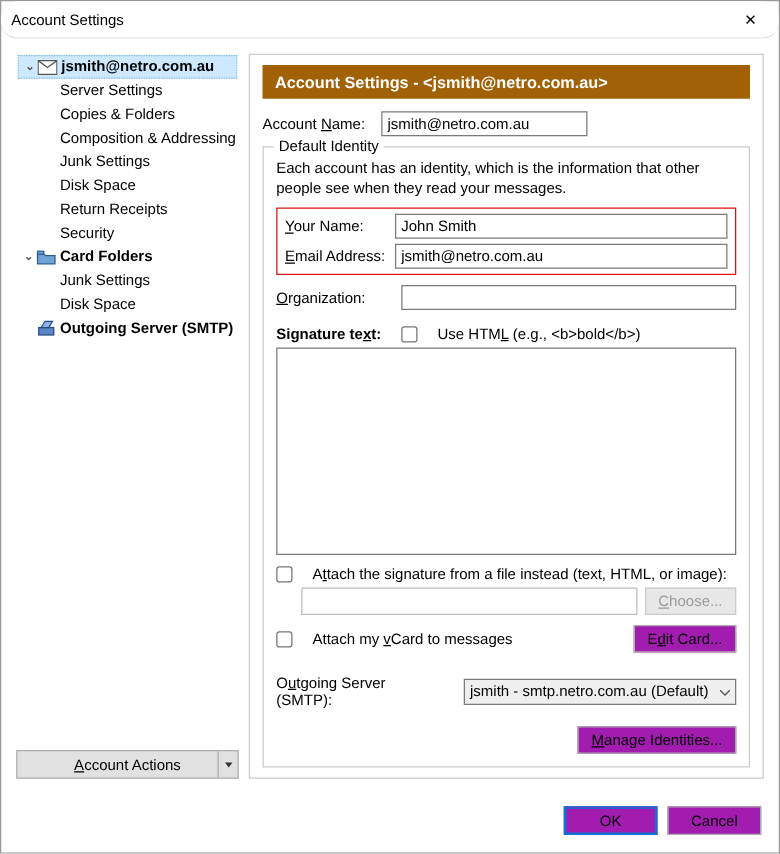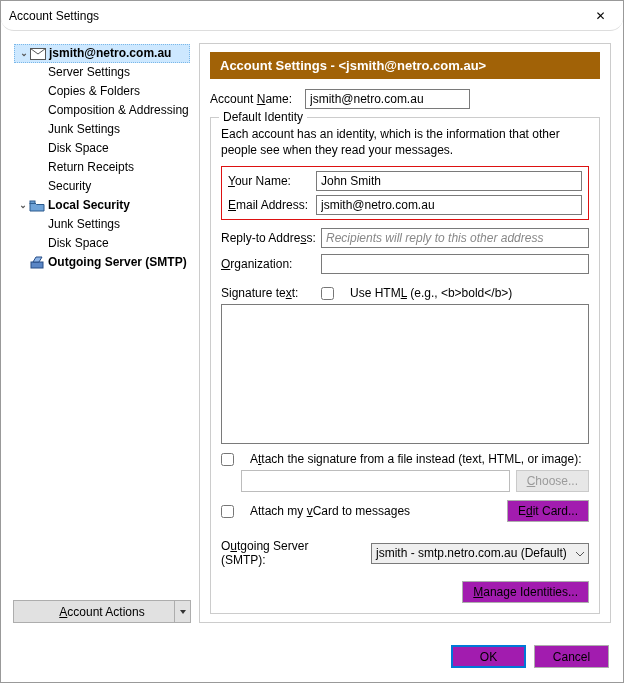--- a/index.html
+++ b/index.html
@@ -35,21 +35,21 @@
 .fieldset > .legend { position: absolute; top: -8px; left: 8px; background: #fff; padding: 0 4px; }
 .desc { margin-bottom: 8px; line-height: 1.35; }
 
 .redbox { border: 1px solid #d11; padding: 4px 6px; margin-bottom: 8px; }
 .redbox .row { margin-bottom: 4px; }
 .redbox .row:last-child { margin-bottom: 0; }
 .redbox .row label { width: 88px; }
 
 .wide-row label { width: 100px; }
 .sigrow { display: flex; align-items: center; margin: 6px 0 4px 0; }
-.sigrow .label { width: 100px; }
+.sigrow .label { width: 100px; font-weight: bold; }
 .textarea { flex: 1; border: 1px solid #7a7a7a; background: #fff; margin-bottom: 8px; height: 112px; }
 .chk { display: flex; align-items: center; gap: 16px; }
 .chk input { margin: 0; width: 13px; height: 13px; }
 
 .file-row { display: flex; gap: 6px; margin: 4px 0 8px 0; padding-left: 20px; }
 .file-row input[type=text] { flex: 1; border: 1px solid #bcbcbc; height: 22px; background: #fff; padding: 1px 4px; }
 .btn { border: 1px solid #adadad; background: #a21caf; height: 22px; padding: 0 10px; display: inline-flex; align-items: center; cursor: default; }
 .btn[disabled] { color: #9b9b9b; border-color: #cacaca; background: #e7e7e7; }
 
 .vcard-row { display: flex; align-items: center; margin-bottom: 17px; }
@@ -112,21 +112,21 @@
             <span>Security</span>
           </div>
         <div class="item top">
           <span class="twisty">⌄</span>
           <span class="icon">
               <svg width="16" height="12" viewBox="0 0 16 12">
                 <path d="M1 3 h5 l1.5 1.5 H15 V11 H1 Z" fill="#6fa3d8" stroke="#2c5b8e"></path>
                 <rect x="1" y="1" width="5" height="2.4" fill="#6fa3d8" stroke="#2c5b8e"></rect>
               </svg>
             </span>
-          <span>Local Security</span>
+          <span>Card Folders</span>
         </div>
         <div class="item sub">
             <span>Junk Settings</span>
           </div>
         <div class="item sub">
             <span>Disk Space</span>
           </div>
         <div class="item top" style="padding-left:15px">
           <span class="icon">
               <svg width="16" height="13" viewBox="0 0 16 13">
@@ -161,24 +161,20 @@
           <div class="row">
             <label><span class="u">Y</span>our Name:</label>
             <input type="text" value="John Smith" style="">
           </div>
           <div class="row">
             <label><span class="u">E</span>mail Address:</label>
             <input type="text" value="jsmith@netro.com.au" style="">
           </div>
         </div>
 
-        <div class="row wide-row">
-          <label>Reply-to Addre<span class="u">s</span>s:</label>
-          <input type="text" placeholder="Recipients will reply to this other address" style="">
-        </div>
         <div class="row wide-row">
           <label><span class="u">O</span>rganization:</label>
           <input type="text" style="">
         </div>
 
         <div class="sigrow">
           <span class="label">Signature te<span class="u">x</span>t:</span>
           <label class="chk">
             <input type="checkbox" style="">
             <span>Use HTM<span class="u">L</span> (e.g., &lt;b&gt;bold&lt;/b&gt;)</span>

